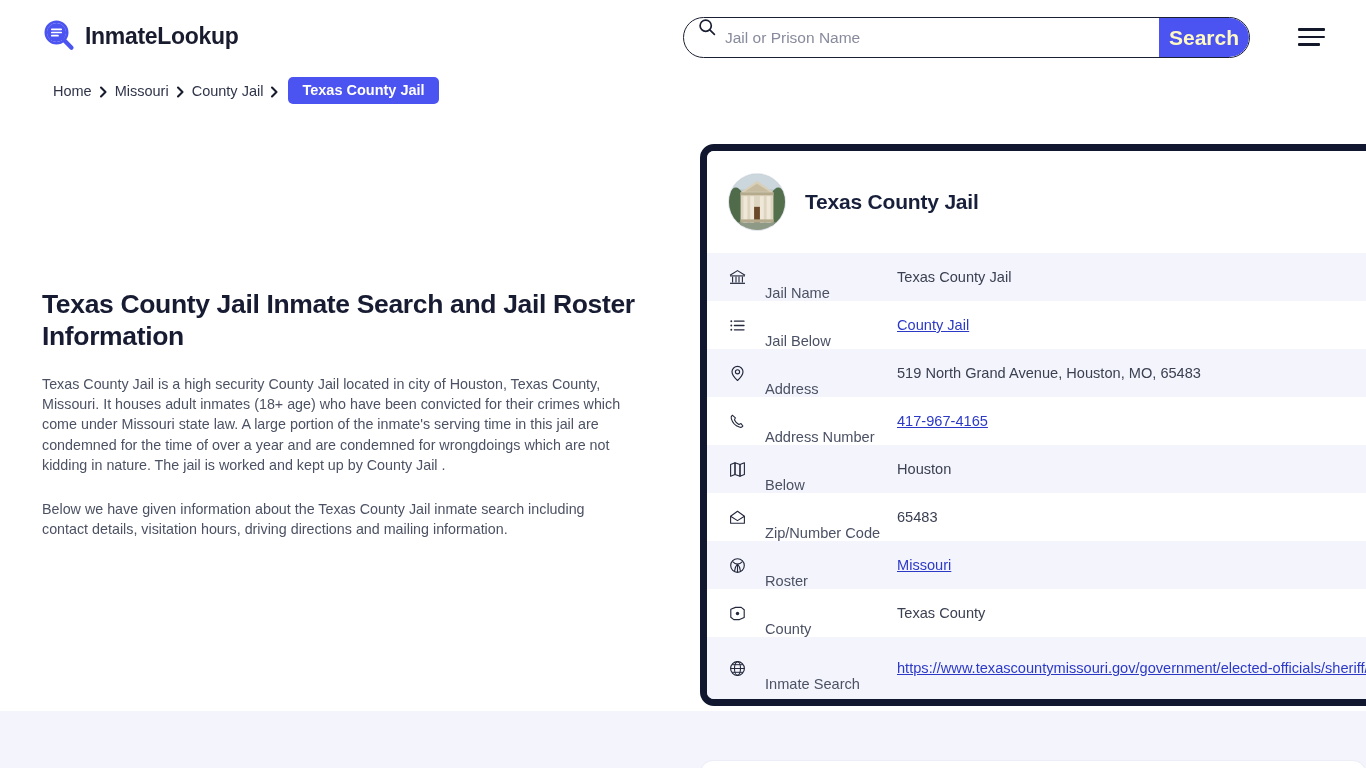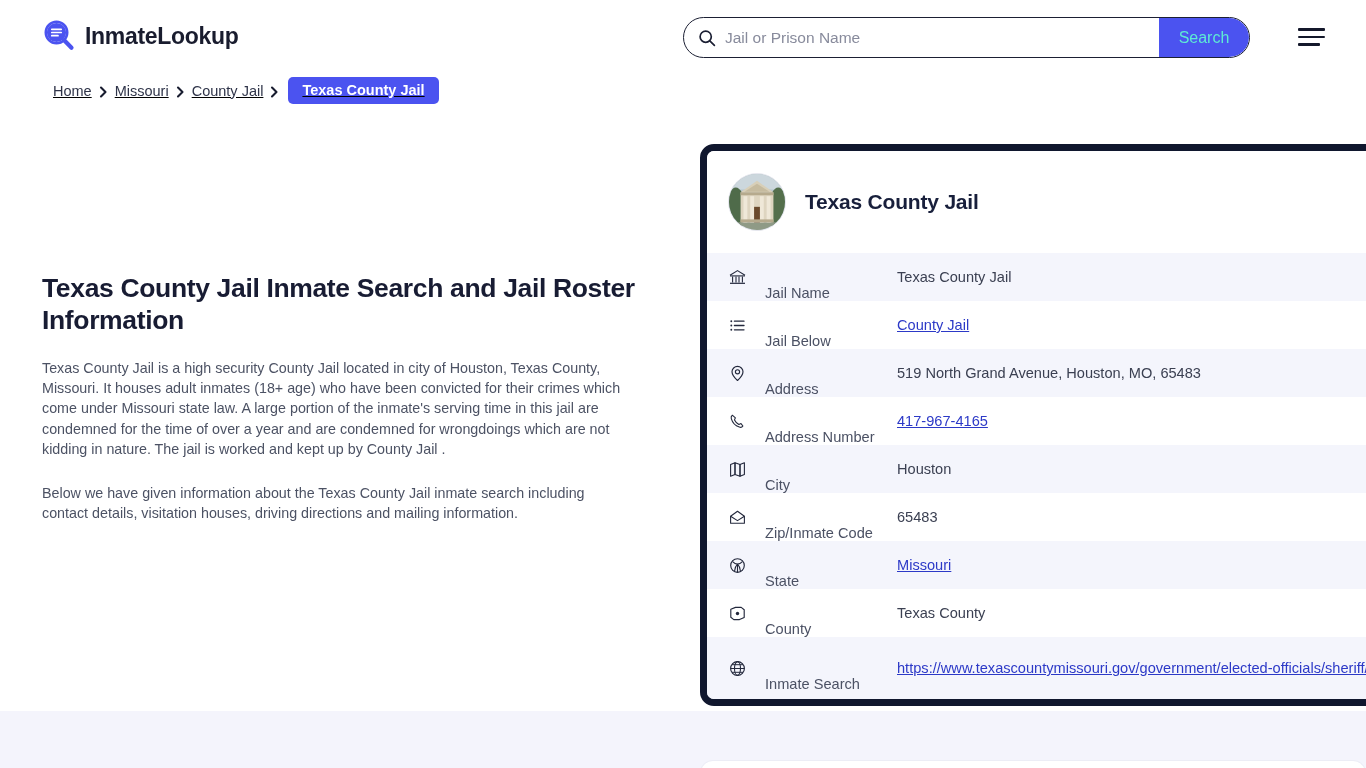--- a/index.html
+++ b/index.html
@@ -37,21 +37,20 @@
   }
 
   .searchbar {
     position: absolute;
     left: 683px; top: 17px;
     width: 567px; height: 41px;
     border: 1.6px solid #1b1f33;
     border-radius: 21px;
     background: #ffffff;
     display: flex;
-    align-items: center;
     overflow: hidden;
   }
   .search-icon {
     width: 18px; height: 18px;
     margin-left: 14px;
     flex: 0 0 auto;
     color: #1b1f33;
   }
   .search-input {
     flex: 1 1 auto;
@@ -64,23 +63,23 @@
     color: #2a2e44;
     background: transparent;
   }
   .search-input::placeholder { color: #888b9c; }
   .search-btn {
     flex: 0 0 auto;
     height: 100%;
     width: 90px;
     border: none;
     background: #4b53f0;
-    color: #5eead4;
-    font-size: 16px;
-    font-weight: 400;
+    color: #fef9c3;
+    font-size: 21px;
+    font-weight: 700;
     font-family: "Liberation Sans", sans-serif;
     cursor: pointer;
     border-radius: 0 21px 21px 0;
   }
 
   .hamburger {
     position: absolute;
     left: 1298px; top: 26px;
     width: 30px; height: 22px;
     cursor: pointer;
@@ -100,21 +99,20 @@
   .hamburger span:nth-child(3) { width: 22px; }
 
   
   .breadcrumb {
     position: absolute;
     left: 53px; top: 77px;
     display: flex;
     align-items: center;
     gap: 7px;
     font-size: 14.5px;
-    text-decoration: underline;
   }
   .crumb {
     color: #2f3449;
     text-decoration: none;
     white-space: nowrap;
   }
   .crumb-sep {
     width: 9px; height: 12px;
     color: #171b2e;
     flex: 0 0 auto;
@@ -130,21 +128,21 @@
     margin-left: 2px;
   }
 
   
   .left-col {
     position: absolute;
     left: 42px; top: 272px;
     width: 596px;
   }
   .page-title {
-    margin: 0 0 22px 0;
+    margin: 16px 0 22px 0;
     font-size: 26.5px;
     line-height: 32px;
     font-weight: 700;
     color: #181c33;
     letter-spacing: -0.35px;
   }
   .body-para {
     margin: 0 12px 24px 0;
     font-size: 14.3px;
     line-height: 20.2px;
@@ -295,21 +293,21 @@
     <svg viewBox="0 0 9 12" fill="none" xmlns="http://www.w3.org/2000/svg">
       <path d="M2 1.5L6.5 6L2 10.5" stroke="currentColor" stroke-width="2.1" stroke-linecap="round" stroke-linejoin="round"></path>
     </svg>
   </span>
   <span class="crumb-current">Texas County Jail</span>
 </nav>
 
 <div class="left-col">
   <h1 class="page-title">Texas County Jail Inmate Search and Jail Roster Information</h1>
   <p class="body-para">Texas County Jail is a high security County Jail located in city of Houston, Texas County, Missouri. It houses adult inmates (18+ age) who have been convicted for their crimes which come under Missouri state law. A large portion of the inmate's serving time in this jail are condemned for the time of over a year and are condemned for wrongdoings which are not kidding in nature. The jail is worked and kept up by County Jail .</p>
-  <p class="body-para">Below we have given information about the Texas County Jail inmate search including contact details, visitation houses, driving directions and mailing information.</p>
+  <p class="body-para">Below we have given information about the Texas County Jail inmate search including contact details, visitation hours, driving directions and mailing information.</p>
 </div>
 
 <div class="info-card">
 
   <div class="card-head">
     <span class="avatar">
       <svg viewBox="0 0 58 58" xmlns="http://www.w3.org/2000/svg">
         <rect width="58" height="58" fill="#b9c6cd"></rect>
         <rect y="0" width="58" height="16" fill="#ccd7dd"></rect>
         <path d="M0 20 Q7 8 14 20 L14 58 L0 58 Z" fill="#4f6b4a"></path>
@@ -385,46 +383,46 @@
     </div>
 
     <div class="row alt">
       <span class="row-icon">
         <svg viewBox="0 0 19 19" fill="none" xmlns="http://www.w3.org/2000/svg">
           <path d="M2.6 4.6L7 2.8V14.4L2.6 16.2V4.6Z" stroke="currentColor" stroke-width="1.1" stroke-linejoin="round"></path>
           <path d="M7 2.8L12 4.6V16.2L7 14.4V2.8Z" stroke="currentColor" stroke-width="1.1" stroke-linejoin="round"></path>
           <path d="M12 4.6L16.4 2.8V14.4L12 16.2V4.6Z" stroke="currentColor" stroke-width="1.1" stroke-linejoin="round"></path>
         </svg>
       </span>
-      <span class="row-label">City</span>
+      <span class="row-label">Below</span>
       <span class="row-value">Houston</span>
     </div>
 
     <div class="row plain">
       <span class="row-icon">
         <svg viewBox="0 0 19 19" fill="none" xmlns="http://www.w3.org/2000/svg">
           <path d="M2.6 8.2L9.5 3.2L16.4 8.2V15.2H2.6V8.2Z" stroke="currentColor" stroke-width="1.1" stroke-linejoin="round"></path>
           <path d="M2.6 8.2L9.5 12.6L16.4 8.2" stroke="currentColor" stroke-width="1.1" stroke-linejoin="round"></path>
         </svg>
       </span>
-      <span class="row-label">Zip/Inmate Code</span>
+      <span class="row-label">Zip/Number Code</span>
       <span class="row-value">65483</span>
     </div>
 
     <div class="row alt">
       <span class="row-icon">
         <svg viewBox="0 0 19 19" fill="none" xmlns="http://www.w3.org/2000/svg">
           <circle cx="9.5" cy="9.5" r="6.8" stroke="currentColor" stroke-width="1.15"></circle>
           <path d="M4.6 5.6C6.3 7.4 7.6 8.1 9.5 8.1C11.4 8.1 12.7 7.4 14.4 5.6" stroke="currentColor" stroke-width="1.1"></path>
           <path d="M9.5 8.1V16.3" stroke="currentColor" stroke-width="1.1"></path>
           <path d="M9.5 8.1C7.6 10 6.6 12.3 6.6 15" stroke="currentColor" stroke-width="1.1"></path>
           <path d="M9.5 8.1C11.4 10 12.4 12.3 12.4 15" stroke="currentColor" stroke-width="1.1"></path>
         </svg>
       </span>
-      <span class="row-label">State</span>
+      <span class="row-label">Roster</span>
       <a href="#" class="row-value">Missouri</a>
     </div>
 
     <div class="row plain">
       <span class="row-icon">
         <svg viewBox="0 0 19 19" fill="none" xmlns="http://www.w3.org/2000/svg">
           <path d="M2.8 5.2L7.5 3.4H13.2L16.2 5.8V13.4L11.5 15.6H5.8L2.8 13.2V5.2Z" stroke="currentColor" stroke-width="1.15" stroke-linejoin="round"></path>
           <circle cx="9.5" cy="9.5" r="1.7" fill="currentColor"></circle>
         </svg>
       </span>

